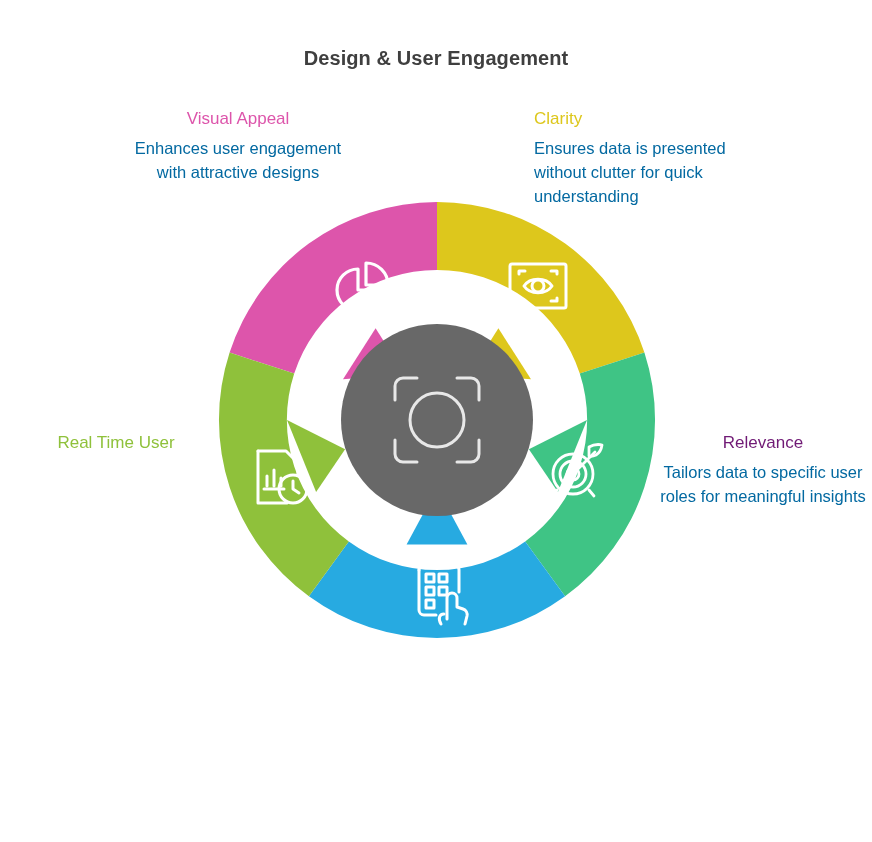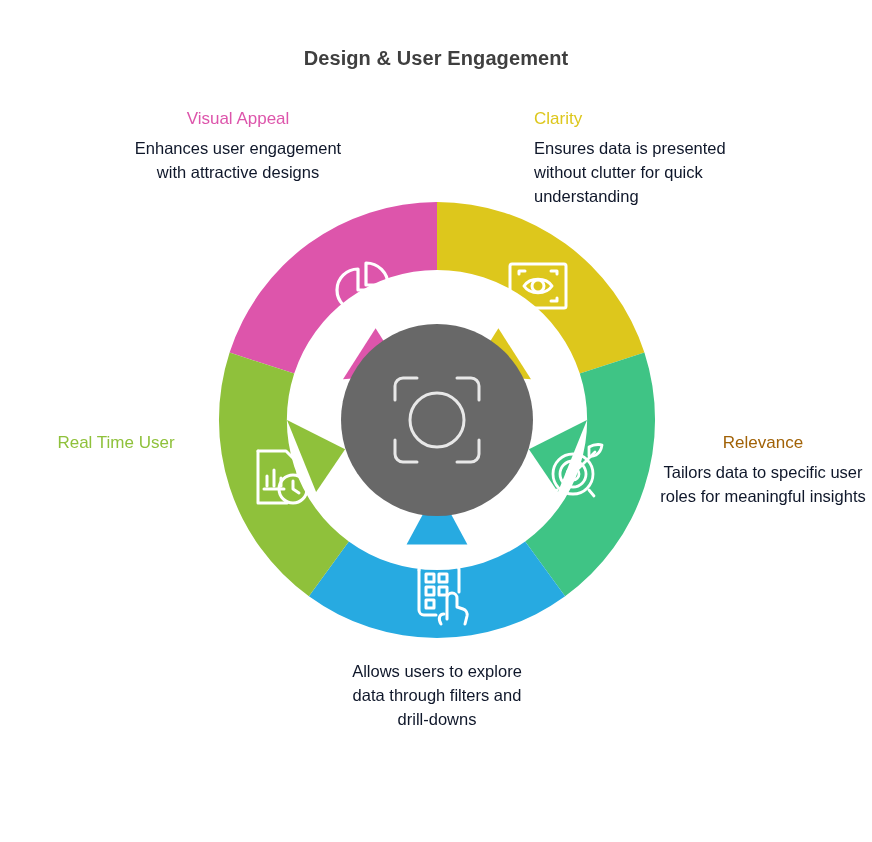--- a/index.html
+++ b/index.html
@@ -44,21 +44,21 @@
   }
   .label-title {
     font-size: 17px;
     font-weight: normal;
     line-height: 1.25;
     margin-bottom: 8px;
   }
   .label-desc {
     font-size: 16.5px;
     line-height: 1.45;
-    color: #0f172a;
+    color: #0369a1;
   }
 
   .lb-visual-appeal {
     left: 128px;
     top: 108px;
     width: 220px;
     text-align: center;
   }
   .lb-clarity {
     left: 534px;
@@ -221,23 +221,22 @@
   <div class="label-title" style="color:#DD55AB">Visual Appeal</div>
   <div class="label-desc">Enhances user engagement with attractive designs</div>
 </div>
 
 <div class="label-block lb-clarity">
   <div class="label-title" style="color:#DDC71C">Clarity</div>
   <div class="label-desc">Ensures data is presented without clutter for quick understanding</div>
 </div>
 
 <div class="label-block lb-relevance">
-  <div class="label-title" style="color:#a16207">Relevance</div>
+  <div class="label-title" style="color:#701a75">Relevance</div>
   <div class="label-desc">Tailors data to specific user roles for meaningful insights</div>
 </div>
 
 <div class="label-block lb-interactivity">
-  <div class="label-desc">Allows users to explore data through filters and drill-downs</div>
 </div>
 
 <div class="label-block lb-real-time">
   <div class="label-title" style="color:#8FC13B">Real Time User</div>
 </div>
 
 </body></html>

